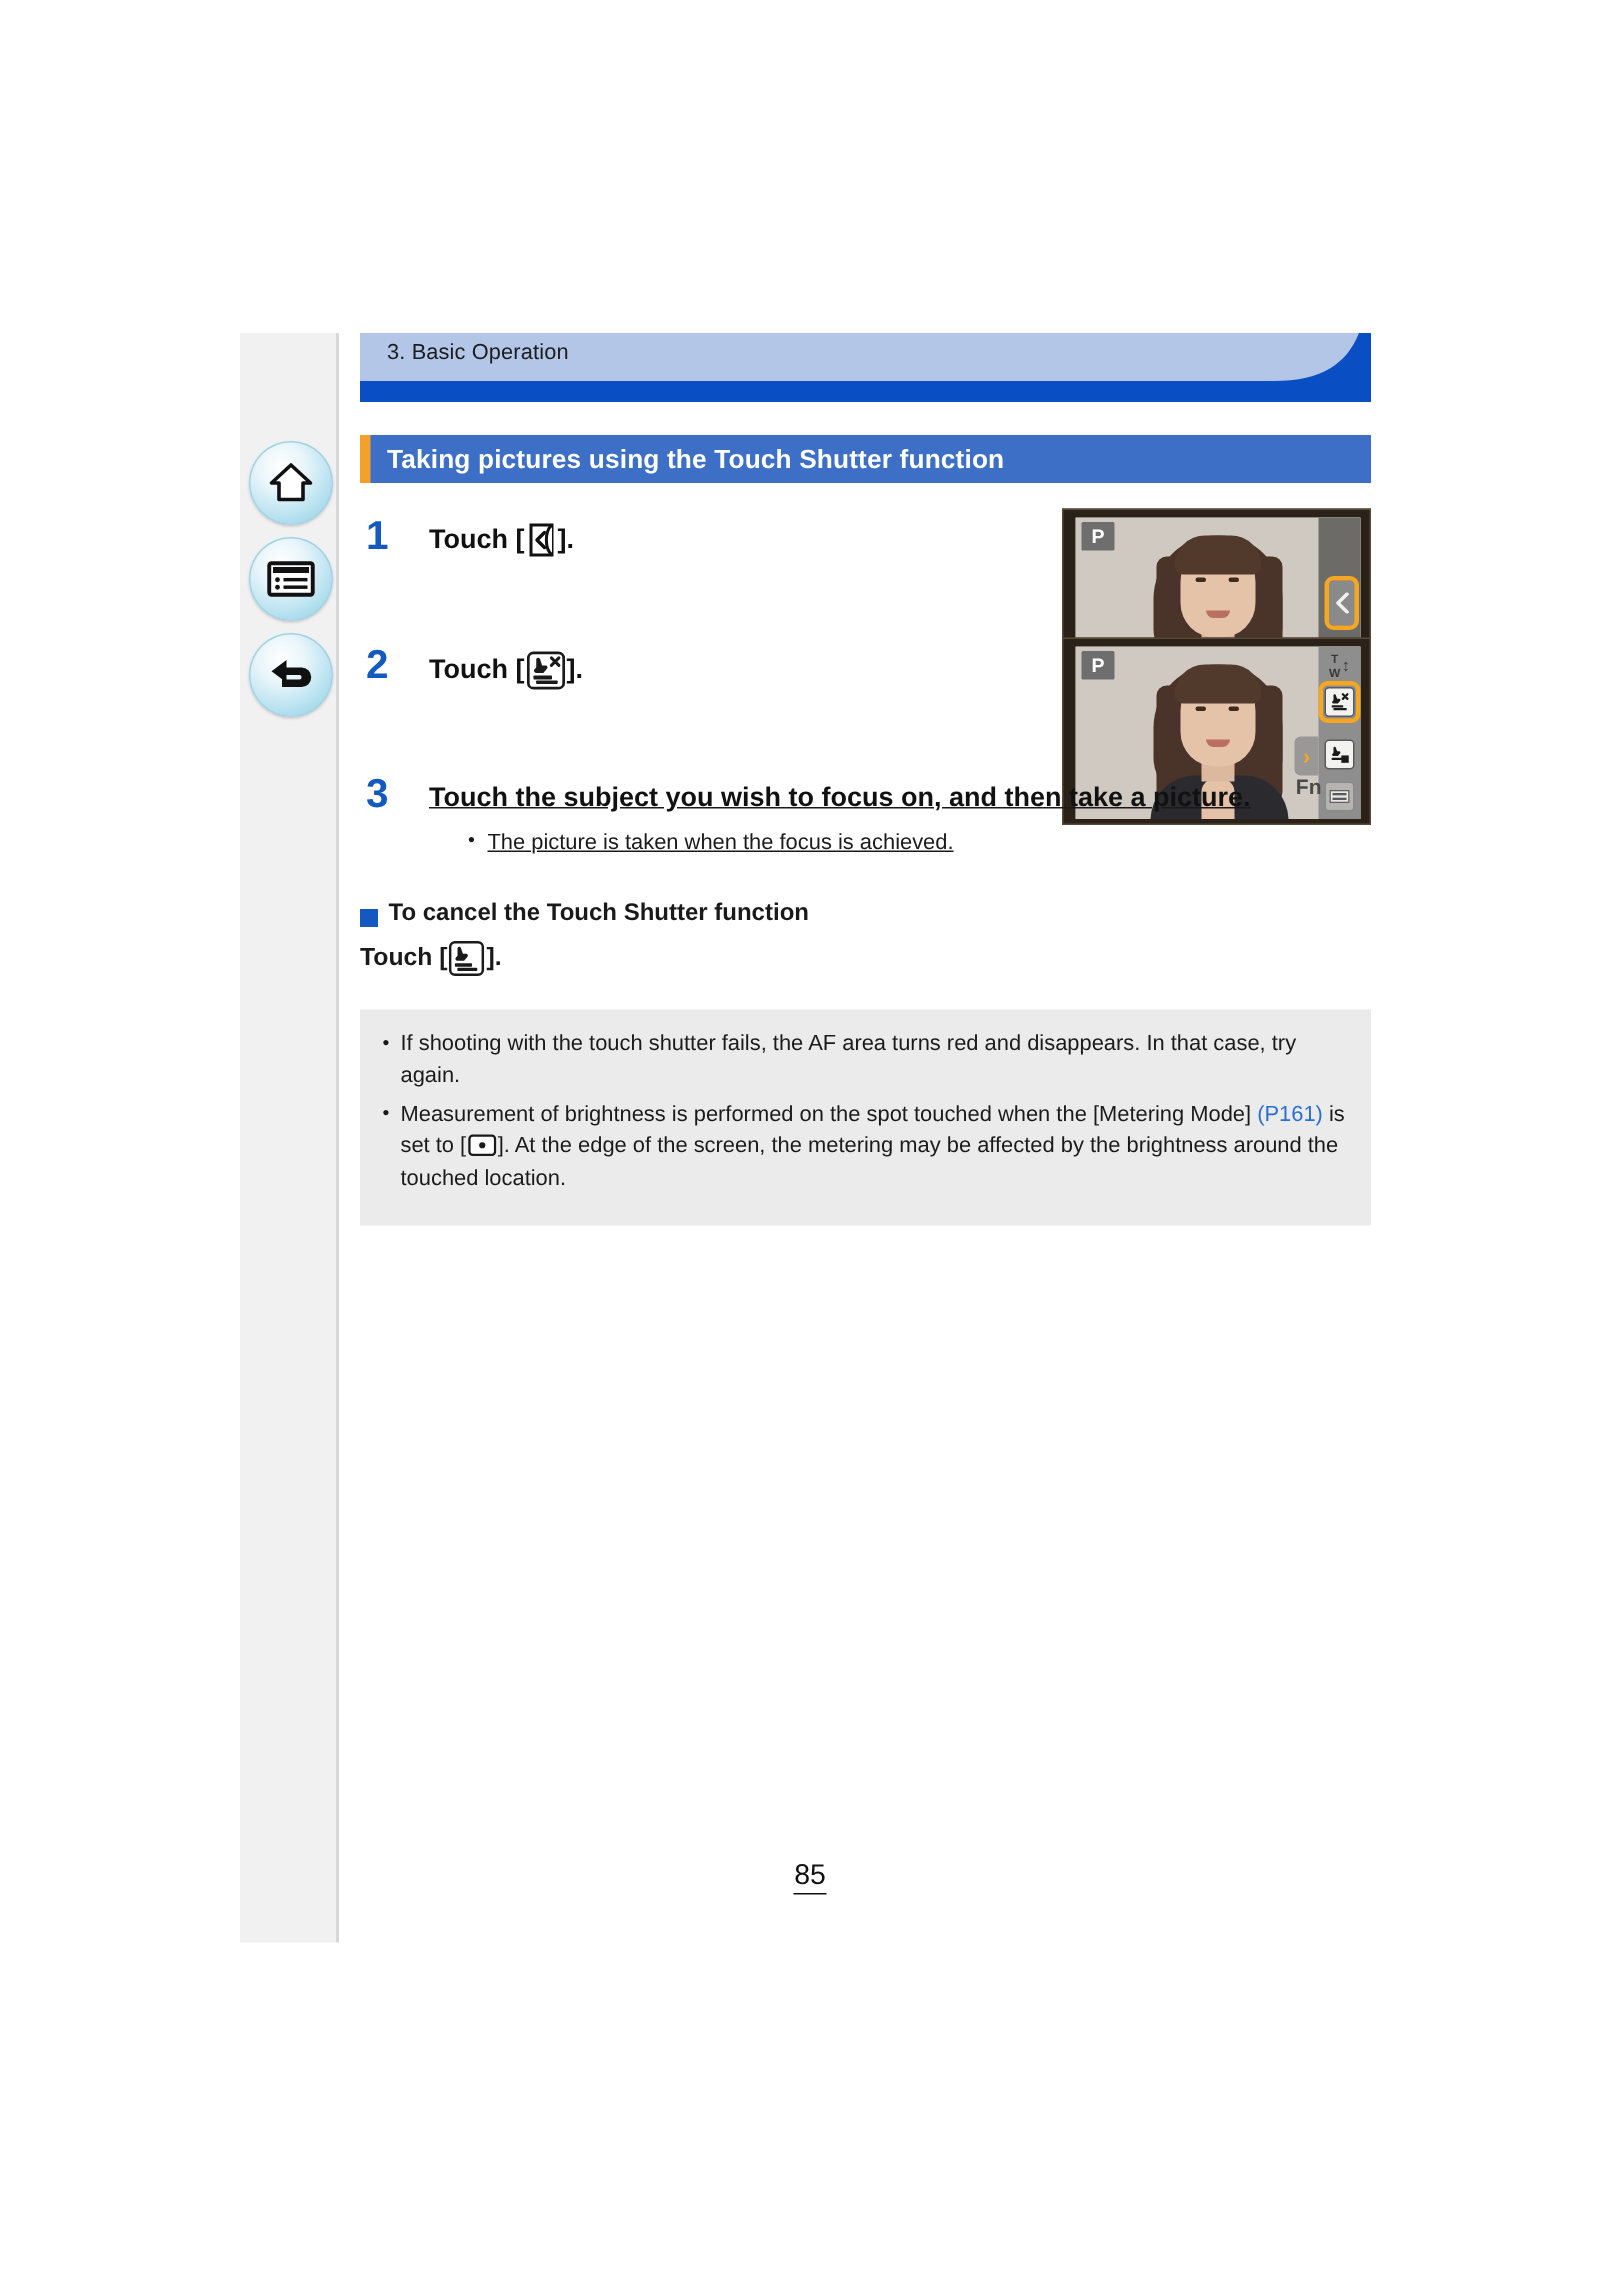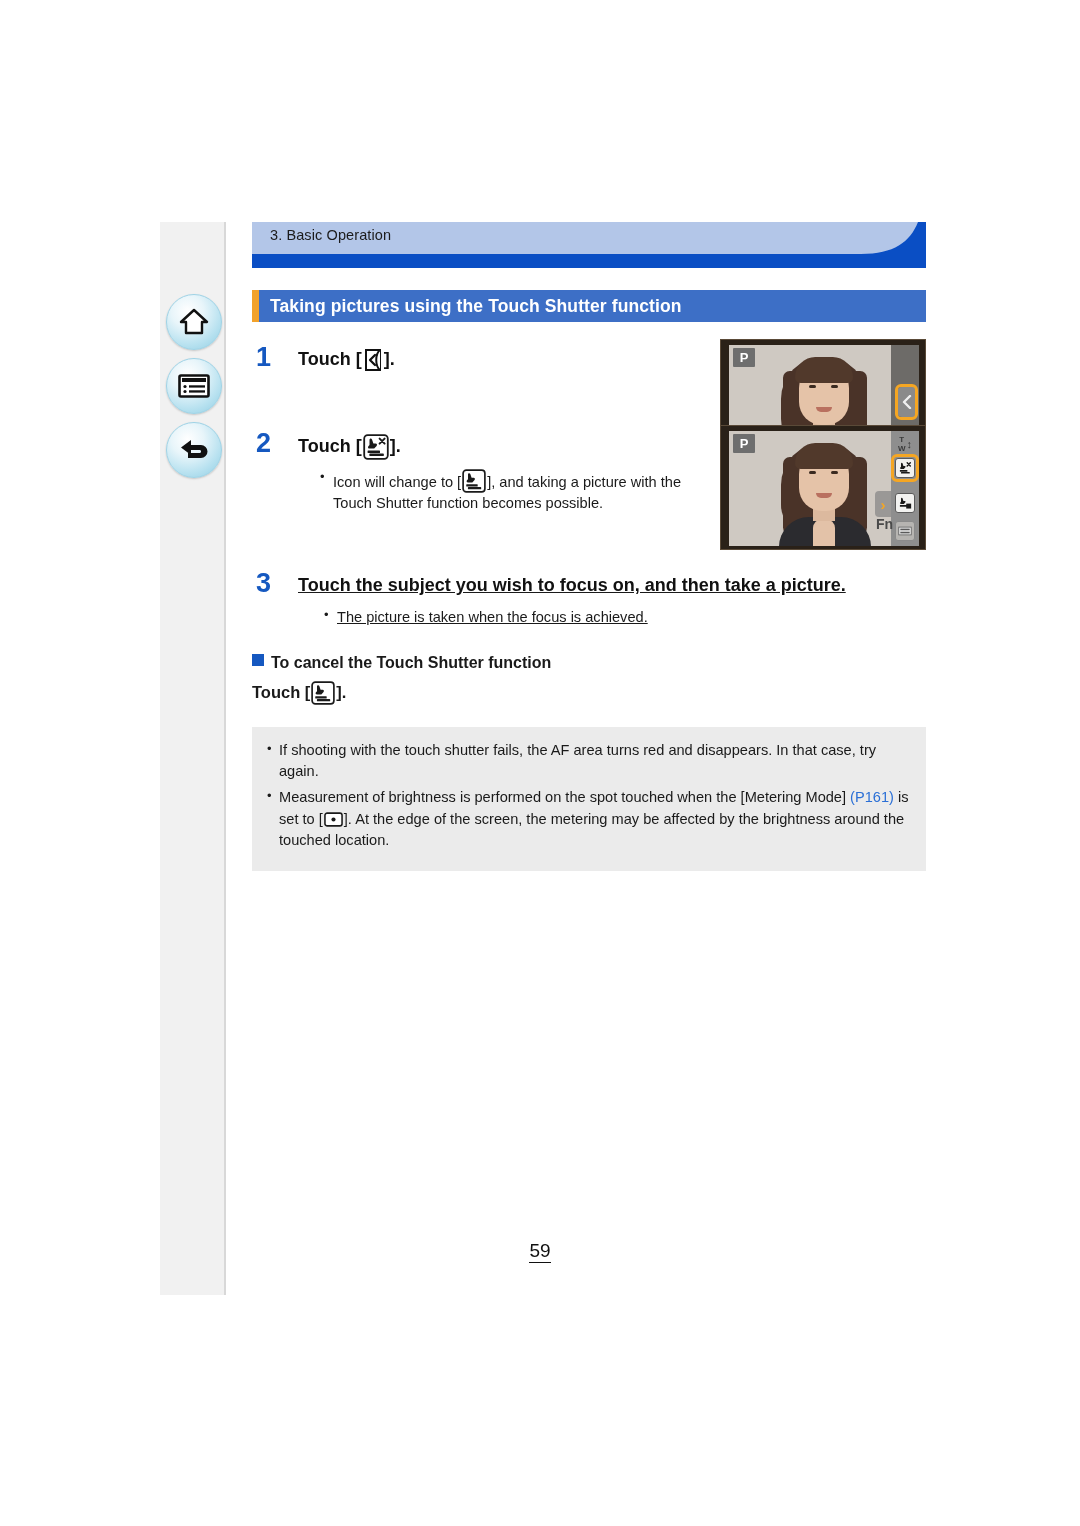--- a/index.html
+++ b/index.html
@@ -45,21 +45,21 @@
     justify-content: center;
   }
   #nav-home { top: 72px; }
   #nav-contents { top: 136px; }
   #nav-back { top: 200px; }
   .nav-btn svg { display: block; }
 
   
   #content {
     position: absolute;
-    left: 252px;
+    left: 240px;
     top: 222px;
     width: 674px;
   }
 
   
   #breadcrumb-bar {
     position: relative;
     width: 674px;
     height: 46px;
     overflow: hidden;
@@ -354,21 +354,21 @@
     align-items: center;
     justify-content: center;
   }
 
   
   #cancel-section { margin-top: 26px; }
   #cancel-head {
     font-size: 16px;
     font-weight: bold;
     display: flex;
-    align-items: flex-start;
+    align-items: flex-end;
   }
   #cancel-square {
     width: 12px; height: 12px;
     background: #1558c0;
     margin-right: 7px;
     display: inline-block;
   }
   #cancel-touch {
     margin-top: 9px;
     font-size: 16.5px;
@@ -516,33 +516,20 @@
               <path d="M6.5 6 C6.5 4.2 8.4 4 9 5.4 L10.4 9.6 L12.6 9.6 C14 9.6 14.4 11 13.6 11.9
                        L11.2 14.6 L6.6 14.6 C5 14.6 4.6 13 5.4 12.2 L6.5 11 Z" fill="#1a1a1a"></path>
               <rect x="4.6" y="16.4" width="12.4" height="2.6" rx="0.6" fill="#1a1a1a"></rect>
               <rect x="6.4" y="19.6" width="14.4" height="2.4" rx="0.6" fill="#1a1a1a"></rect>
               <path d="M16.6 4.6 L21.6 9.6 M21.6 4.6 L16.6 9.6" stroke="#1a1a1a" stroke-width="2" stroke-linecap="round"></path>
             </svg>
           </span>
           <span>].</span>
         </div>
 
-        <div class="step-bullets">
-          <span class="bullet-line">
-            <span>Icon will change to [</span><span class="icn" style="vertical-align:-6px;">
-              <svg width="24" height="24" viewBox="0 0 26 26">
-                <rect x="1.2" y="1.2" width="23.6" height="23.6" rx="3.5" fill="#ffffff" stroke="#1a1a1a" stroke-width="1.8"></rect>
-                <path d="M6.5 6 C6.5 4.2 8.4 4 9 5.4 L10.4 9.6 L12.6 9.6 C14 9.6 14.4 11 13.6 11.9
-                         L11.2 14.6 L6.6 14.6 C5 14.6 4.6 13 5.4 12.2 L6.5 11 Z" fill="#1a1a1a"></path>
-                <rect x="4.6" y="16.4" width="12.4" height="2.6" rx="0.6" fill="#1a1a1a"></rect>
-                <rect x="6.4" y="19.6" width="14.4" height="2.4" rx="0.6" fill="#1a1a1a"></rect>
-              </svg>
-            </span><span>], and taking a picture with the Touch Shutter function becomes possible.</span>
-          </span>
-        </div>
       </div>
 
       <div class="cam" id="cam2">
         <div class="cam-inner">
           <div class="cam-photo">
             <div class="fig-hair-back"></div>
             <div class="fig-hair-l"></div>
             <div class="fig-hair-r"></div>
             <div class="fig-body"></div>
             <div class="fig-chest"></div>
@@ -643,16 +630,16 @@
             <rect x="1.1" y="1.1" width="19.8" height="14.8" rx="2.6" fill="#ffffff" stroke="#1a1a1a" stroke-width="1.8"></rect>
             <circle cx="11" cy="8.5" r="2.4" fill="#1a1a1a"></circle>
           </svg>
         </span><span>]. At the edge of the screen, the metering may be affected by the brightness around the touched location.</span>
       </span>
     </div>
 
   </div>
 
   <div id="page-number">
-    <span>59</span>
+    <span>85</span>
   </div>
 
 </div>
 
 </body></html>

